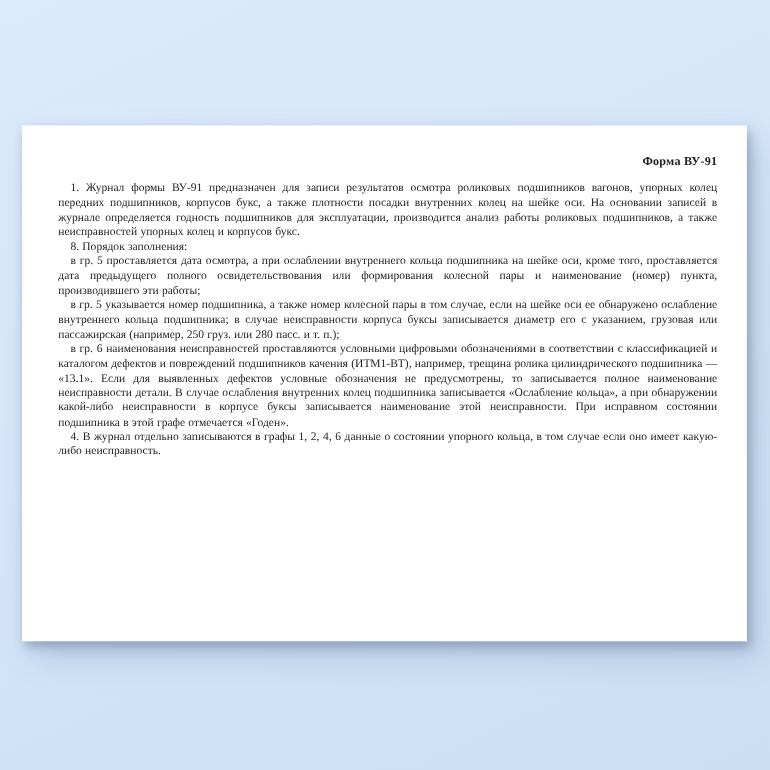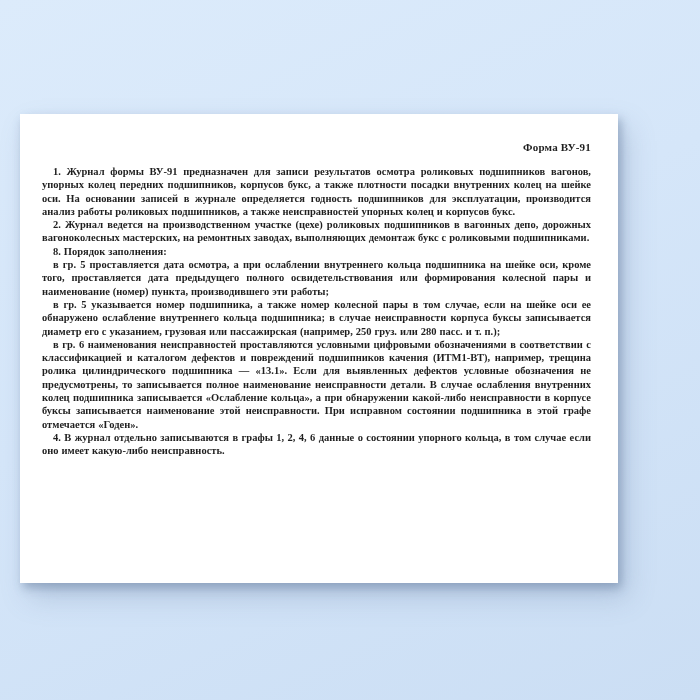--- a/index.html
+++ b/index.html
@@ -13,27 +13,27 @@
     background: linear-gradient(155deg,
       var(--bg-top, #dcebfb) 0%,
       var(--bg-mid, #d5e6f9) 45%,
       var(--bg-bottom, #cbdef4) 100%);
     font-family: "Liberation Serif", "DejaVu Serif", serif;
   }
   .paper {
     position: absolute;
     left: 20px;
     top: 114px;
-    width: 598px;
+    width: 659px;
     height: 469px;
     box-sizing: border-box;
     background: var(--paper, #ffffff);
     box-shadow: 3px 5px 9px rgba(93, 116, 148, 0.45),
                 9px 14px 26px rgba(105, 130, 165, 0.30);
-    padding: 27px 27px 0 22px;
+    padding: 27px 27px 0 33px;
     color: var(--ink, #1f1f1f);
   }
   .form-label {
     text-align: right;
     font-weight: bold;
     font-size: 11px;
     line-height: 13px;
     letter-spacing: 0.2px;
   }
   .doc-title {
@@ -47,30 +47,28 @@
   .doc-body {
     margin-top: 11px;
   }
   .doc-body p {
     margin: 0;
     font-size: 10.5px;
     line-height: 13.3px;
     text-align: justify;
     text-indent: 11px;
     word-spacing: 0.3px;
-    font-weight: bold;
   }
 </style>
 </head>
 <body>
 
 <div class="paper">
   <div class="form-label">Форма ВУ-91</div>
   <div class="doc-body">
       <p>1. Журнал формы ВУ-91 предназначен для записи результатов осмотра роликовых подшипников вагонов, упорных колец передних подшипников, корпусов букс, а также плотности посадки внутренних колец на шейке оси. На основании записей в журнале определяется годность подшипников для эксплуатации, производится анализ работы роликовых подшипников, а также неисправностей упорных колец и корпусов букс.</p>
-      <p>2. Журнал ведется на производственном участке (цехе) роликовых подшипников в вагонных депо, дорожных вагоноколесных мастерских, на ремонтных заводах, выполняющих демонтаж букс с роликовыми подшипниками.</p>
       <p>8. Порядок заполнения:</p>
       <p>в гр. 5 проставляется дата осмотра, а при ослаблении внутреннего кольца подшипника на шейке оси, кроме того, проставляется дата предыдущего полного освидетельствования или формирования колесной пары и наименование (номер) пункта, производившего эти работы;</p>
       <p>в гр. 5 указывается номер подшипника, а также номер колесной пары в том случае, если на шейке оси ее обнаружено ослабление внутреннего кольца подшипника; в случае неисправности корпуса буксы записывается диаметр его с указанием, грузовая или пассажирская (например, 250 груз. или 280 пасс. и т. п.);</p>
       <p>в гр. 6 наименования неисправностей проставляются условными цифровыми обозначениями в соответствии с классификацией и каталогом дефектов и повреждений подшипников качения (ИТМ1-ВТ), например, трещина ролика цилиндрического подшипника — «13.1». Если для выявленных дефектов условные обозначения не предусмотрены, то записывается полное наименование неисправности детали. В случае ослабления внутренних колец подшипника записывается «Ослабление кольца», а при обнаружении какой-либо неисправности в корпусе буксы записывается наименование этой неисправности. При исправном состоянии подшипника в этой графе отмечается «Годен».</p>
       <p>4. В журнал отдельно записываются в графы 1, 2, 4, 6 данные о состоянии упорного кольца, в том случае если оно имеет какую-либо неисправность.</p>
     </div>
 </div>
 
 </body></html>

